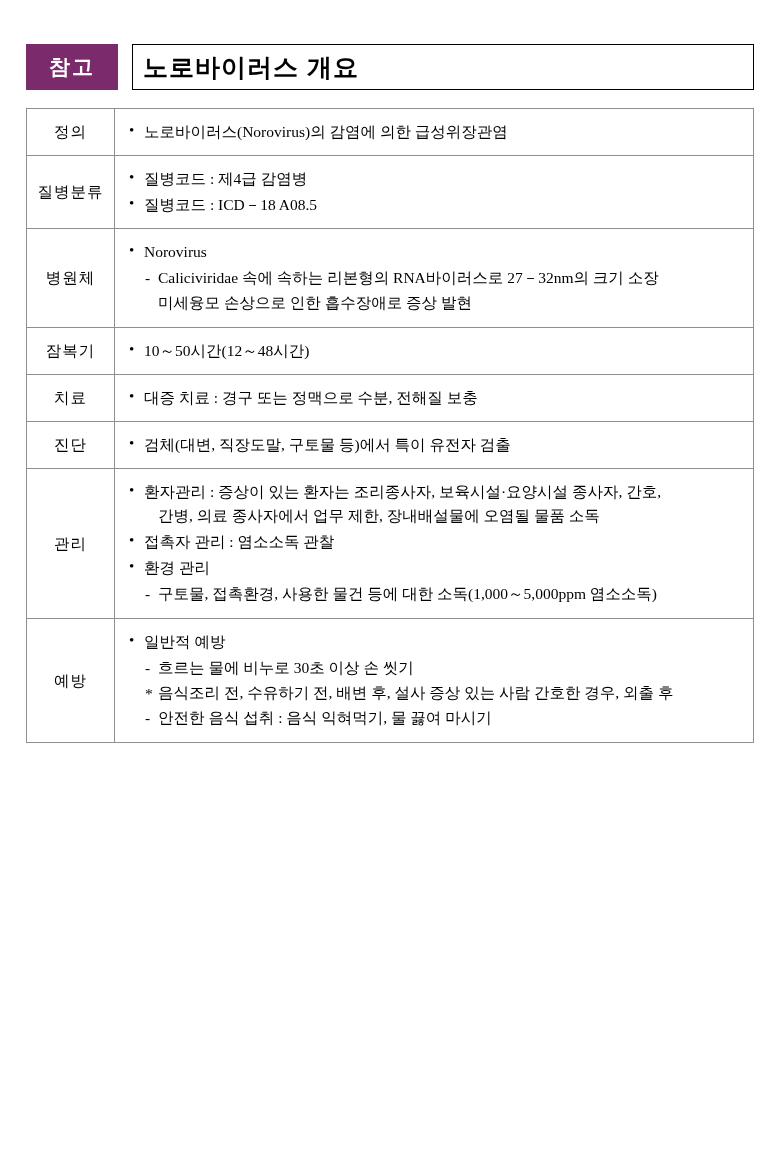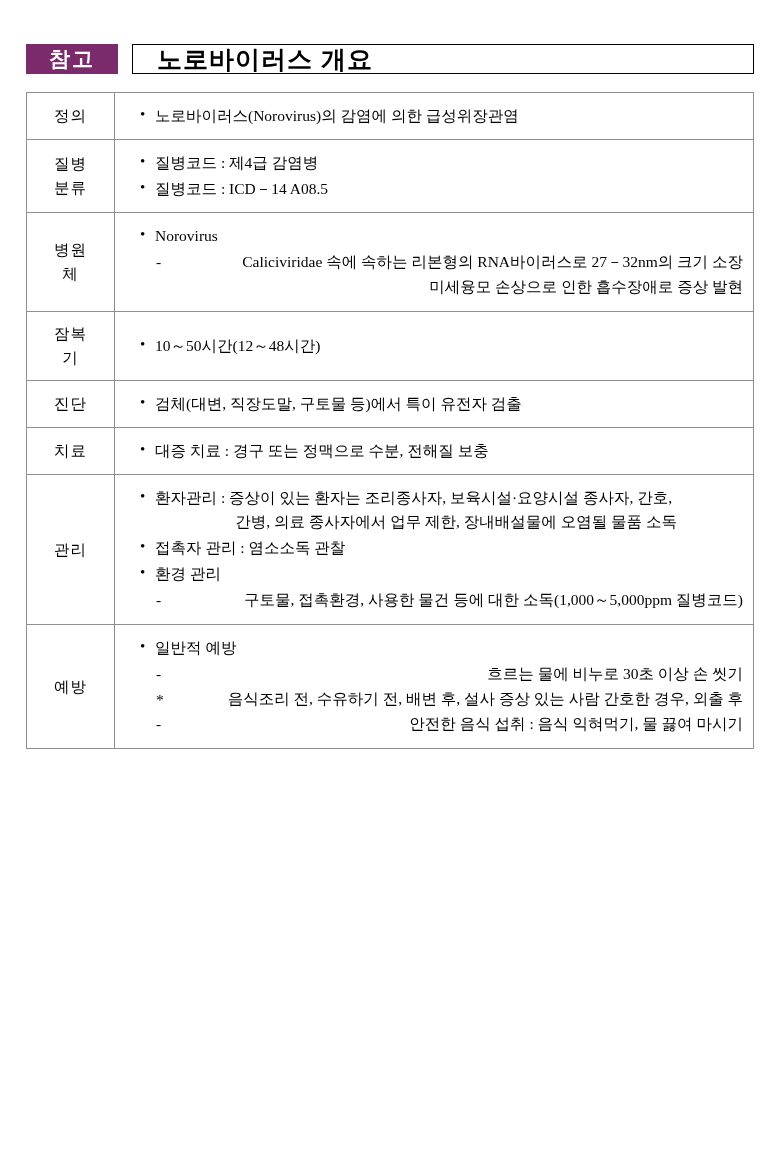--- a/index.html
+++ b/index.html
@@ -18,42 +18,42 @@
   .page {
     width: 780px;
     height: 1175px;
     padding: 44px 26px 0 26px;
   }
 
   
   .header {
     display: flex;
     align-items: stretch;
-    height: 30px;
+    height: 46px;
     margin-bottom: 18px;
   }
   .badge {
     width: 92px;
     background: #7b2a6b;
     color: #ffffff;
     font-size: 21px;
     font-weight: bold;
     display: flex;
     align-items: center;
     justify-content: center;
     letter-spacing: 2px;
     font-family: "Liberation Sans", "DejaVu Sans", sans-serif;
   }
   .title-box {
     flex: 1;
     margin-left: 14px;
     border: 1.6px solid #000000;
     display: flex;
     align-items: center;
-    padding-left: 24px;
+    padding-left: 10px;
     font-size: 25px;
     font-weight: bold;
     letter-spacing: 1px;
     font-family: "Liberation Sans", "DejaVu Sans", sans-serif;
   }
 
   
   table.info {
     width: 728px;
     border-collapse: collapse;
@@ -61,26 +61,26 @@
   }
   table.info td {
     border: 1px solid #8f8f8f;
     vertical-align: middle;
     font-size: 15.5px;
     line-height: 1.55;
   }
   td.label {
     width: 88px;
     text-align: center;
-    padding: 10px 20px;
+    padding: 10px 8px;
     font-size: 15.5px;
     letter-spacing: 1px;
   }
   td.content {
-    padding: 11px 10px 11px 25px;
+    padding: 11px 10px 11px 14px;
   }
   ul.bullets {
     list-style: none;
     margin: 0;
     padding: 0;
   }
   ul.bullets > li {
     position: relative;
     padding-left: 15px;
     margin: 0 0 2px 0;
@@ -95,39 +95,37 @@
   }
   ul.sub {
     list-style: none;
     margin: 2px 0 0 0;
     padding: 0;
   }
   ul.sub > li {
     position: relative;
     padding-left: 14px;
     margin-bottom: 1px;
-    text-align: right;
   }
   ul.sub > li.dash::before {
     content: "-";
     position: absolute;
     left: 1px;
     top: 0;
   }
   ul.sub > li.star::before {
     content: "*";
     position: absolute;
     left: 1px;
     top: 1px;
   }
   ul.sub > li.plain::before { content: ""; }
   .cont-line {
     display: block;
     padding-left: 14px;
-    text-align: center;
   }
 </style>
 </head>
 <body>
 
 <div class="page">
 
   <div class="header">
     <div class="badge">참고</div>
     <div class="title-box">노로바이러스 개요</div>
@@ -141,21 +139,21 @@
             <ul class="bullets">
               <li><span>노로바이러스(Norovirus)의 감염에 의한 급성위장관염</span></li>
             </ul>
           </td>
         </tr>
         <tr>
           <td class="label">질병분류</td>
           <td class="content">
             <ul class="bullets">
               <li><span>질병코드 : 제4급 감염병</span></li>
-              <li><span>질병코드 : ICD－14  A08.5</span></li>
+              <li><span>질병코드 : ICD－18  A08.5</span></li>
             </ul>
           </td>
         </tr>
         <tr>
           <td class="label">병원체</td>
           <td class="content">
             <ul class="bullets">
               <li><span>Norovirus</span><ul class="sub">
                   <li class="dash">Caliciviridae 속에 속하는 리본형의 RNA바이러스로 27－32nm의 크기 소장</li>
                   <li class="plain">미세융모 손상으로 인한 흡수장애로 증상 발현</li>
@@ -165,43 +163,43 @@
         </tr>
         <tr>
           <td class="label">잠복기</td>
           <td class="content">
             <ul class="bullets">
               <li><span>10～50시간(12～48시간)</span></li>
             </ul>
           </td>
         </tr>
         <tr>
+          <td class="label">치료</td>
+          <td class="content">
+            <ul class="bullets">
+              <li><span>대증 치료 : 경구 또는 정맥으로 수분, 전해질 보충</span></li>
+            </ul>
+          </td>
+        </tr>
+        <tr>
           <td class="label">진단</td>
           <td class="content">
             <ul class="bullets">
               <li><span>검체(대변, 직장도말, 구토물 등)에서 특이 유전자 검출</span></li>
-            </ul>
-          </td>
-        </tr>
-        <tr>
-          <td class="label">치료</td>
-          <td class="content">
-            <ul class="bullets">
-              <li><span>대증 치료 : 경구 또는 정맥으로 수분, 전해질 보충</span></li>
             </ul>
           </td>
         </tr>
         <tr>
           <td class="label">관리</td>
           <td class="content">
             <ul class="bullets">
               <li><span>환자관리 : 증상이 있는 환자는 조리종사자, 보육시설·요양시설 종사자, 간호,</span><span class="cont-line">간병, 의료 종사자에서 업무 제한, 장내배설물에 오염될 물품 소독</span></li>
               <li><span>접촉자 관리 : 염소소독 관찰</span></li>
               <li><span>환경 관리</span><ul class="sub">
-                  <li class="dash">구토물, 접촉환경, 사용한 물건 등에 대한 소독(1,000～5,000ppm 질병코드)</li>
+                  <li class="dash">구토물, 접촉환경, 사용한 물건 등에 대한 소독(1,000～5,000ppm 염소소독)</li>
                 </ul></li>
             </ul>
           </td>
         </tr>
         <tr>
           <td class="label">예방</td>
           <td class="content">
             <ul class="bullets">
               <li><span>일반적 예방</span><ul class="sub">
                   <li class="dash">흐르는 물에 비누로 30초 이상 손 씻기</li>

